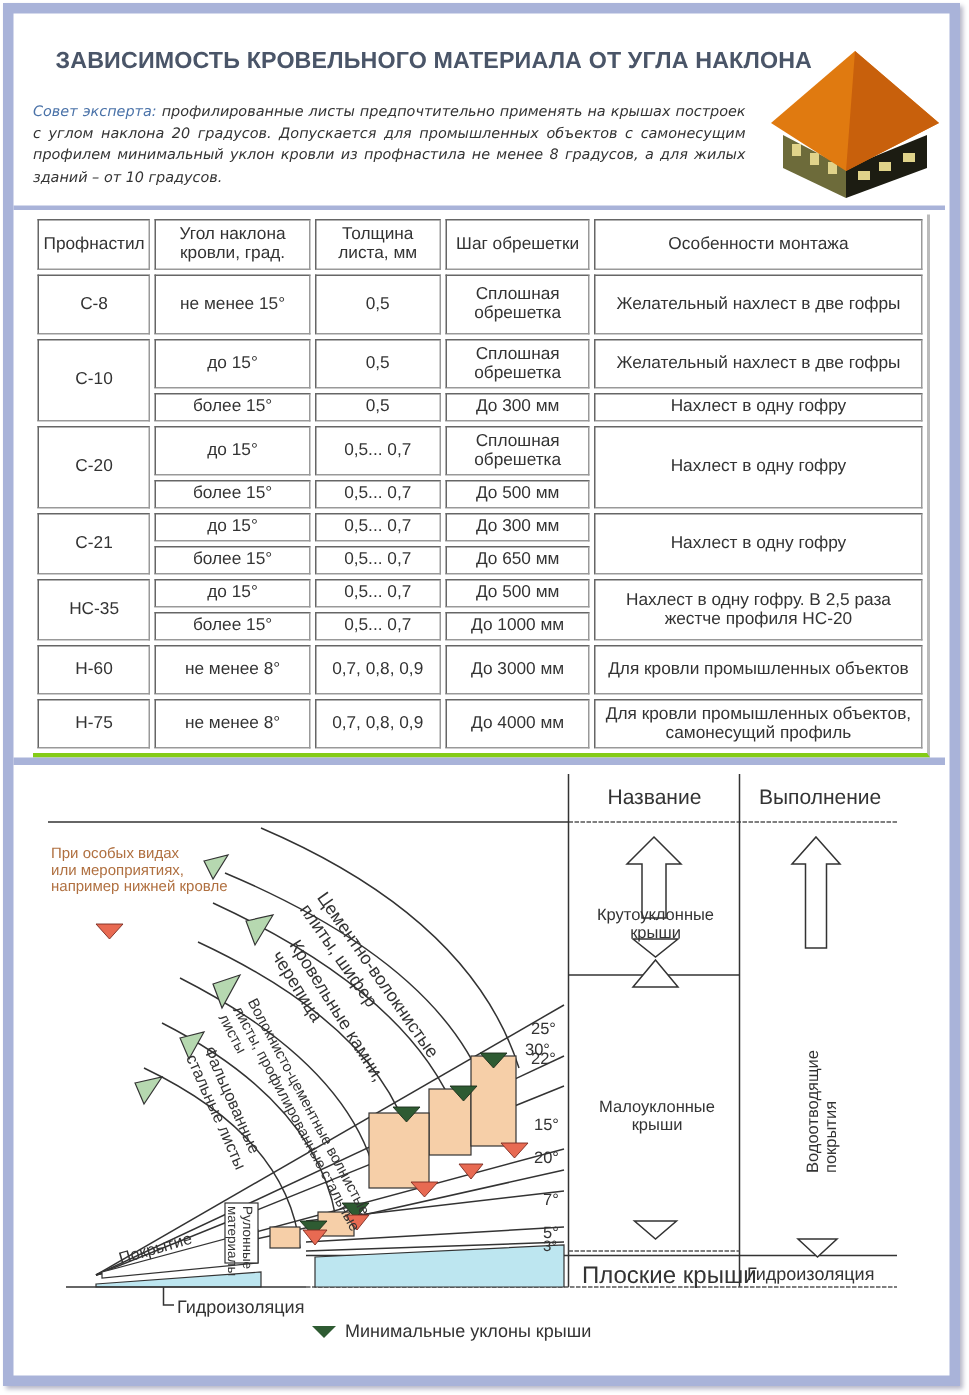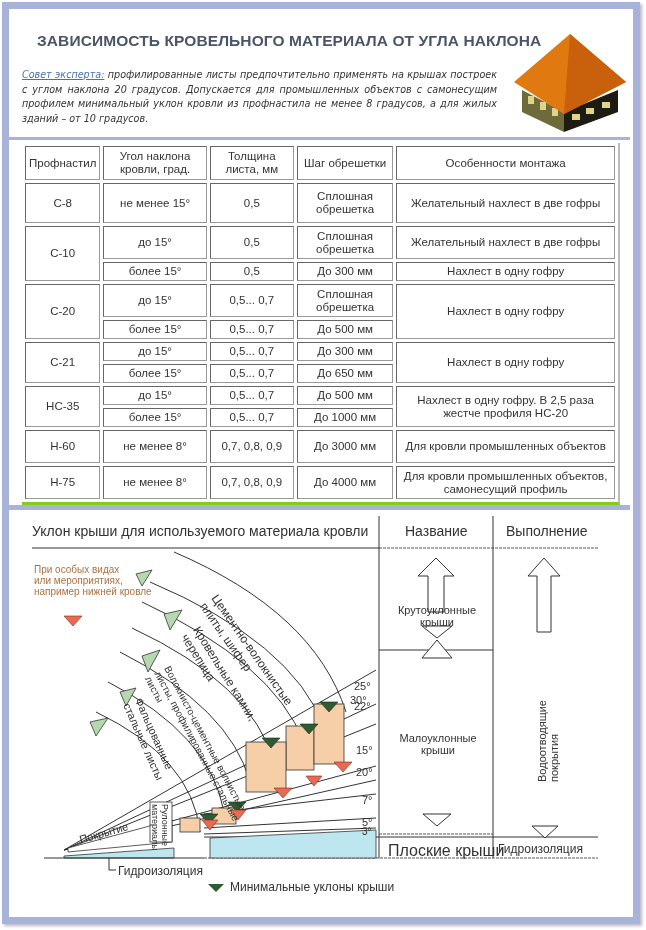--- a/index.html
+++ b/index.html
@@ -17,21 +17,21 @@
     position: absolute; left: 6px; top: 8px;
     font-family: "Liberation Sans", sans-serif; font-weight: bold;
     font-size: 15.5px; color: #4a5568; letter-spacing: 0.1px; margin-left: 15px;
   }
   .tip {
     position: absolute; left: 6px; top: 44px; width: 475px;
     font-family: "DejaVu Sans", sans-serif; font-style: italic;
     font-size: 9.6px; line-height: 14.5px; color: #333;
     text-align: justify;
   }
-  .tip .lead { color: #4a72a8; text-decoration: underline; }
+  .tip .lead { color: #4a72a8; }
   .house { position: absolute; left: 492px; top: 8px; width: 122px; height: 100px; }
 
   .header-rule { position: absolute; left: 9px; top: 137px; width: 621px; height: 3px; background: #a9b3d9; }
 
   
   .tbl-wrap {
     position: absolute; left: 22px; top: 143px; width: 598px;
     border-bottom: 3px solid #84cc16; border-right: 2px solid #bbb;
   }
   table { border-collapse: separate; border-spacing: 3px; width: 100%; font-family: "Liberation Sans", sans-serif; }
@@ -239,21 +239,20 @@
       <polygon points="399,302 427,302 413,314"></polygon>
       <polygon points="520,46 536,64 527,64 527,120 513,120 513,64 504,64"></polygon>
       <polygon points="508,314 534,314 521,326"></polygon>
     </g>
 
     <polygon points="184,372 200,372 192,380" fill="#2e5b32"></polygon>
 
     <path d="M 85 346 L 85 358 L 92 358" stroke="#333" fill="none"></path>
   </svg>
 
-  <div class="dlabel" style="left:8px;top:11px;font-size:14px;">Уклон крыши для используемого материала кровли</div>
   <div class="dlabel" style="left:381px;top:11px;font-size:14px;">Название</div>
   <div class="dlabel" style="left:482px;top:11px;font-size:14px;">Выполнение</div>
 
   <div class="dlabel" style="left:10px;top:52px;font-size:10px;line-height:11px;color:#b07040;">
     <div>При особых видах</div>
     <div>или мероприятиях,</div>
     <div>например нижней кровле</div>
   </div>
 
   <div class="dlabel" style="left:196px;top:80px;font-size:12px;transform:rotate(55deg);transform-origin:left top;width:160px;white-space:normal;line-height:14px;">Цементно-волокнистые плиты, шифер</div>

